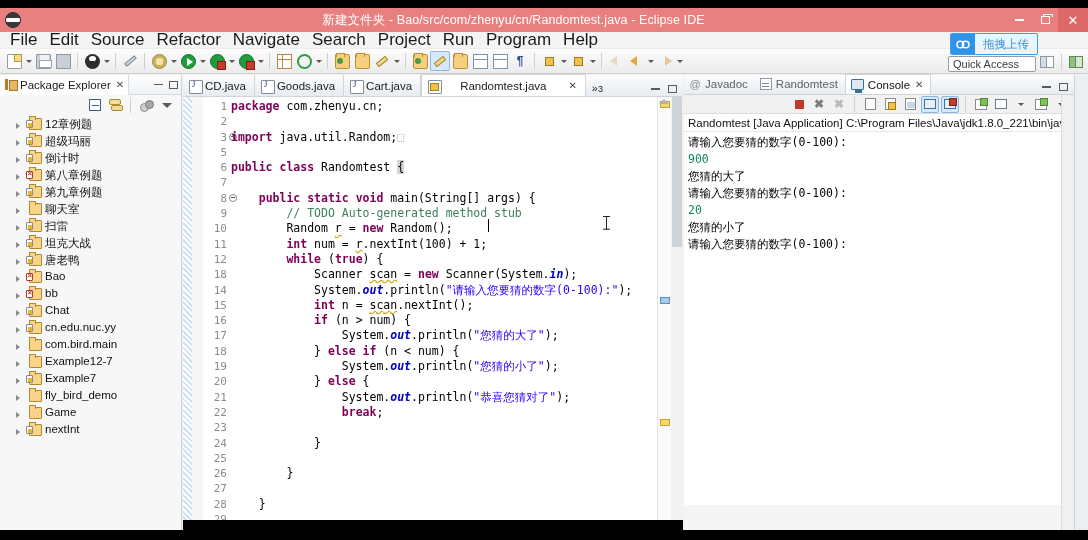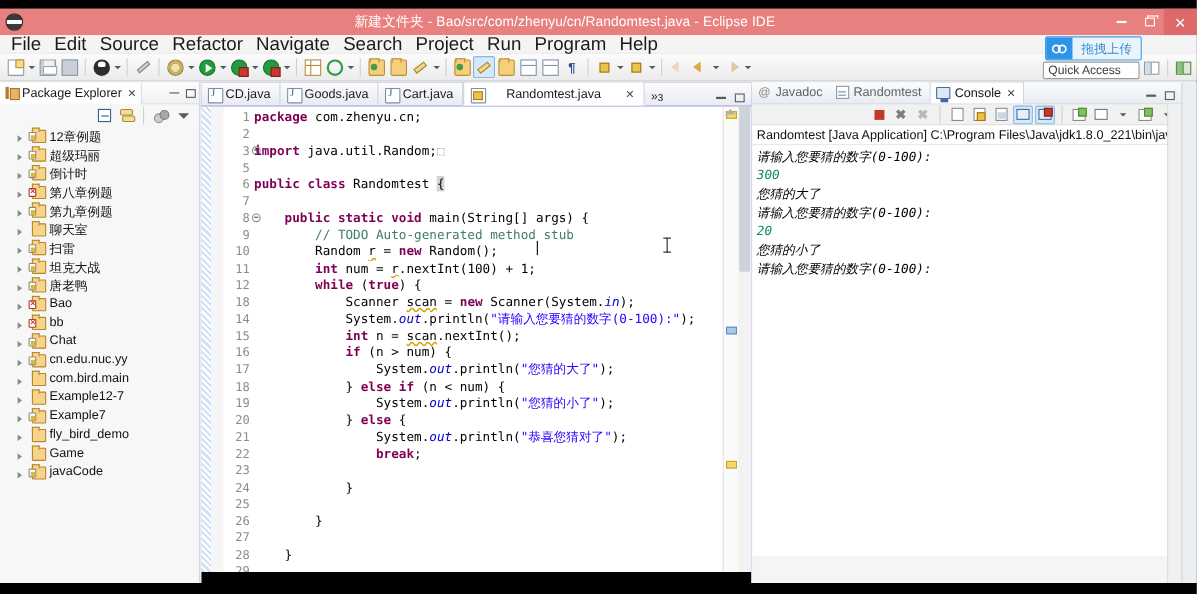--- a/index.html
+++ b/index.html
@@ -179,21 +179,21 @@
   .fold{ position:absolute; right:-8px; top:3px; width:8px; height:8px; }
   .fold.plus, .fold.minus{ border:1px solid #8a8a8a; border-radius:50%; background:#fff; }
   .fold.plus:before,.fold.minus:before{content:"";position:absolute;left:1px;top:2.5px;width:4px;height:1px;background:#555;}
   .fold.plus:after{content:"";position:absolute;left:2.5px;top:1px;width:1px;height:4px;background:#555;}
   .code{ position:absolute; left:48px; top:0; width:440px; height:433px; padding-top:2px;
     font-family:"DejaVu Sans Mono", monospace; font-size:11.5px; white-space:pre; }
   .cl{ height:15.3px; line-height:15.3px; color:#000; }
   .kw{ color:#7f0055; font-weight:bold; }
   .str{ color:#2a00ff; }
   .cmt{ color:#3f7f5f; }
-  .fld{ color:#0000c0; font-style:italic; font-weight:normal; }
+  .fld{ color:#0000c0; font-style:italic; font-weight:bold; }
   .sq{ text-decoration:underline; text-decoration-color:#d0a000; text-decoration-style:wavy; }
   .cursor-caret{ position:absolute; left:305px; top:122px; width:1px; height:13px; background:#000; }
   .ibeam{ position:absolute; left:420px; top:119px; width:7px; height:14px; }
   .ibeam:before{content:"";position:absolute;left:3px;top:0;width:1.3px;height:14px;background:#222;}
   .ibeam:after{content:"";position:absolute;left:0;top:0;width:7px;height:1.3px;background:#222;box-shadow:0 12.7px 0 #222;}
 
   .marker-bar{ position:absolute; right:12px; top:0; width:14px; height:433px; background:#fafafa;
     border-left:1px solid #e4e4e4; }
   .mk{ position:absolute; left:2px; width:10px; height:7px; border:1px solid #c9a227; background:#f5d76e; }
   .mk.blue{ border-color:#5b8fc9; background:#a8c9ea; }
@@ -233,21 +233,21 @@
   .ct-scr.r:after{content:"";position:absolute;right:-2px;top:-2px;width:6px;height:6px;background:#c0392b;border:1px solid #7e2219;}
   .ct-mon{ width:12px;height:10px; background:#fff;border:1px solid #6a7a8a; }
   .ct-new{ width:12px;height:11px; background:#fff;border:1px solid #8a8a8a; position:relative;}
   .ct-new:after{content:"";position:absolute;right:-2px;top:-2px;width:6px;height:6px;background:#7fbf5f;border:1px solid #4d8a33;}
   .ct-arr i{width:0;height:0;border-left:3px solid transparent;border-right:3px solid transparent;border-top:3.5px solid #5a5a5a;display:block;}
 
   .cons-head{ font-size:11.5px; color:#111; padding:3px 4px 2px 4px; background:#fff;
     white-space:nowrap; overflow:hidden; border-bottom:1px solid #e8e8e8; }
   .cons-body{ position:relative; background:#fff; height:373px; padding:2px 4px;
     font-family:"DejaVu Sans Mono", monospace; font-size:11.5px; overflow:hidden; }
-  .cline{ height:17px; line-height:17px; color:#000; white-space:pre;font-style:italic; }
+  .cline{ height:17px; line-height:17px; color:#000; white-space:pre; }
   .cline.inp{ color:#108a5c; }
   .cons-sb{ position:absolute; right:0; top:0; width:11px; height:373px; background:#f4f4f4; }
   .cons-sb .up{ position:absolute; left:2px; top:3px; width:0;height:0;
     border-left:4px solid transparent;border-right:4px solid transparent;border-bottom:5px solid #b0b0b0;}
   .cons-outer-sb{ position:absolute; right:0; top:20px; width:13px; height:435px; background:#f0f0f0;
     border-left:1px solid #dcdcdc; }
 
   
   .rail{ position:absolute; right:0; top:75px; width:14px; height:455px; background:#eceff2;
     border-left:1px solid #cfd3d8; }
@@ -615,21 +615,21 @@
           <span class="tic"></span>
           <span class="tlbl">Game</span>
         </div>
         <div class="tnode">
           <span class="tw">
             <i></i>
           </span>
           <span class="tic">
             <span class="badge lock"></span>
           </span>
-          <span class="tlbl">javaCode</span>
+          <span class="tlbl">nextInt</span>
         </div>
       </div>
   </div>
 
   <div class="editor">
     <div class="ed-tabrow" id="ed-tabs">
         <div class="ed-tab">
           <span class="jic"></span>
           <span>CD.java</span>
         </div>
@@ -769,21 +769,21 @@
         </div>
     </div>
 
     <div class="cons-head">Randomtest [Java Application] C:\Program Files\Java\jdk1.8.0_221\bin\javaw.exe (</div>
 
     <div class="cons-body" id="cons-out">
       <div class="cons-sb">
         <span class="up"></span>
       </div>
     <div class="cline">请输入您要猜的数字(0-100):</div>
-        <div class="cline inp">300</div>
+        <div class="cline inp">900</div>
         <div class="cline">您猜的大了</div>
         <div class="cline">请输入您要猜的数字(0-100):</div>
         <div class="cline inp">20</div>
         <div class="cline">您猜的小了</div>
         <div class="cline">请输入您要猜的数字(0-100):</div>
       </div>
     <div class="cons-outer-sb"></div>
   </div>
 
   <div class="rail"></div>

